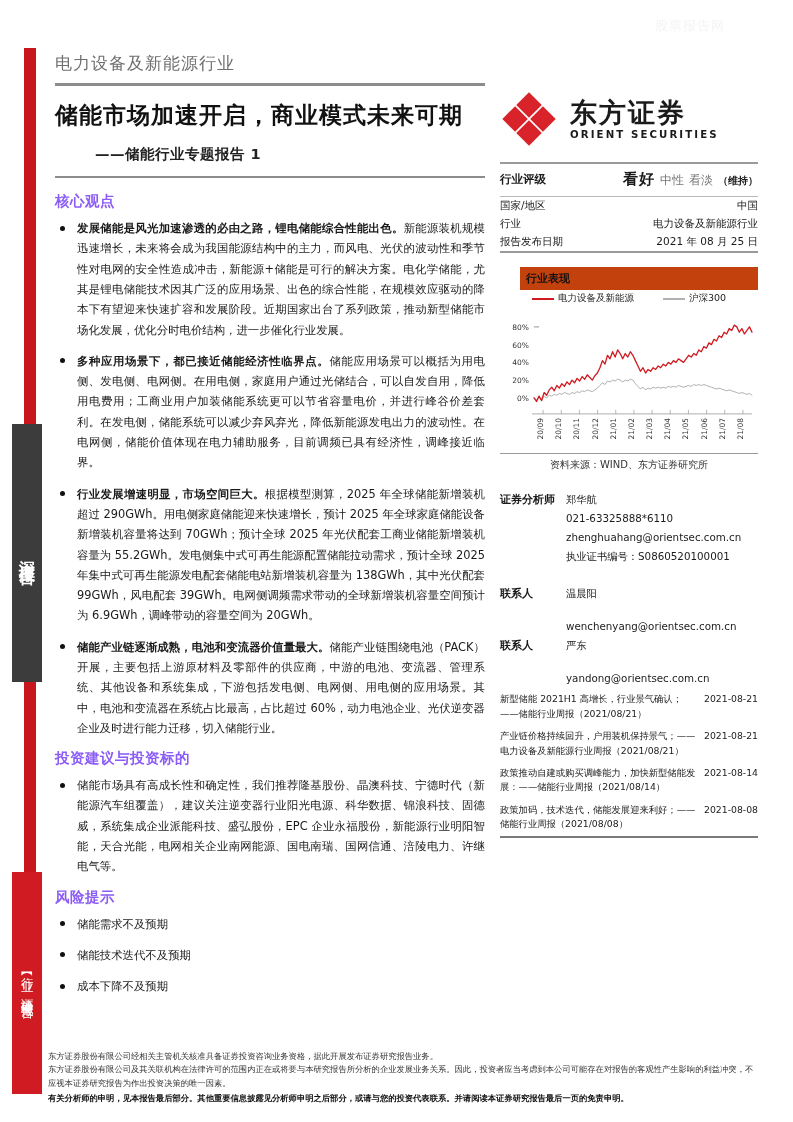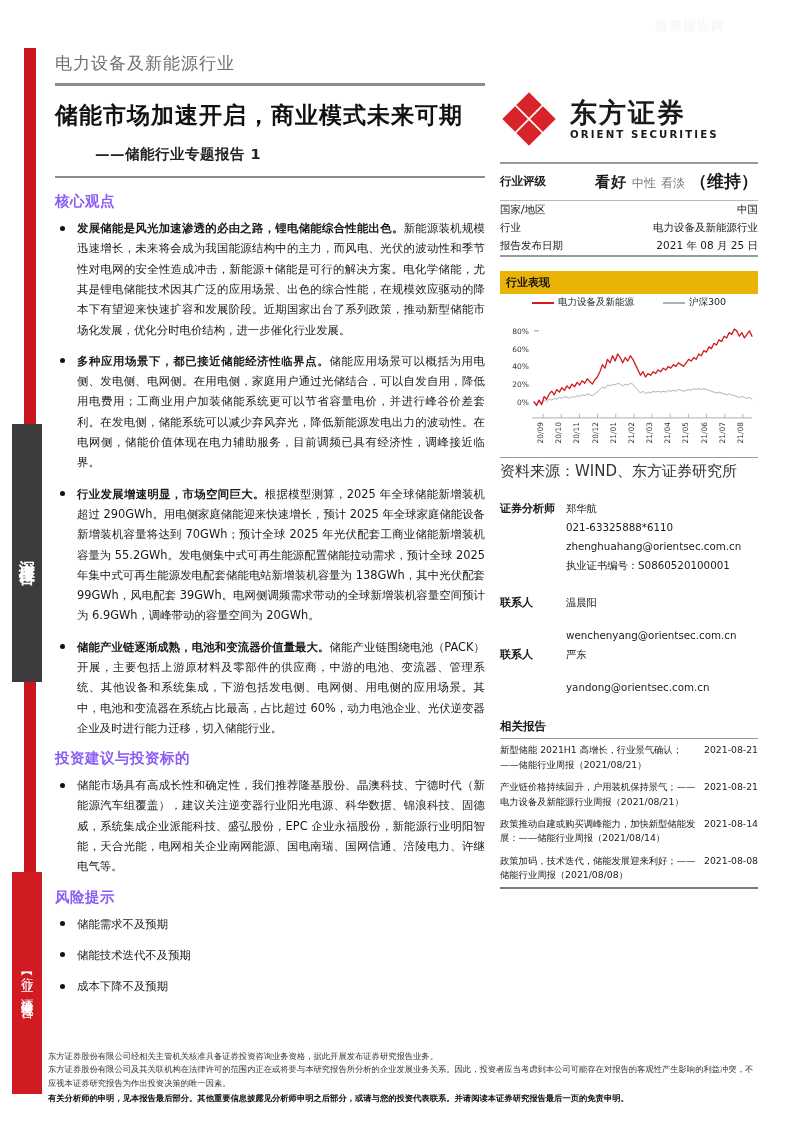--- a/index.html
+++ b/index.html
@@ -110,36 +110,36 @@
   
   .rt { width: 100%; border-collapse: collapse; margin-top: 10px; }
   .rt td { padding: 2px 0; font-size: 10.5px; vertical-align: middle; }
   .rt tr.head td { border-top: 2.5px solid #9a9a9a; border-bottom: 1px solid #b8b8b8; padding: 6px 0 7px 0; }
   .rt tr.last td { border-bottom: 2.5px solid #9a9a9a; }
   .rt .lbl { font-weight: bold; font-size: 11.5px; }
   .rt .val { text-align: right; }
   .rating-cell { text-align: right; white-space: nowrap; }
   .r-strong { font-size: 15px; font-weight: bold; letter-spacing: 1px; }
   .r-weak { font-size: 12px; color: #777; margin-left: 5px; }
-  .r-keep { font-size: 17px; font-weight: bold; margin-left: 5px; }
+  .r-keep { font-size: 10px; font-weight: bold; margin-left: 5px; }
 
   
   .panel-h {
-    background: #eab308; font-size: 11px; font-weight: bold;
-    padding: 4px 6px; margin-top: 14px; color: #111;
+    background: #c2410c; font-size: 11px; font-weight: bold;
+    padding: 4px 6px; margin-top: 14px; color: #111; margin-left: 20px;
   }
   .chart-box { position: relative; width: 258px; height: 135px; margin-top: 6px; }
   .legend {
     display: flex; justify-content: center; gap: 29px; align-items: center;
     font-size: 9.5px; color: #222; padding: 2px 0 3px 0;
   }
   .legend span.sw { display: inline-block; width: 22px; height: 2px; vertical-align: middle; margin-right: 4px; }
   .sw-red { background: #d01a20; }
   .sw-gray { background: #b0b0b0; }
-  .src { font-size: 15px; color: #333; margin-top: 4px; border-top: 1.5px solid #9a9a9a; padding-top: 4px; }
+  .src { font-size: 10px; color: #333; margin-top: 4px; border-top: 1.5px solid #9a9a9a; padding-top: 4px; text-align: center; }
 
   
   .abl { margin-top: 18px; font-size: 10.3px; line-height: 1.85; }
   .abl .row { display: flex; justify-content: flex-end; }
   .abl .k { width: 66px; font-weight: bold; font-size: 11px; flex: none; }
   .abl .v { flex: 1; }
   .abl .v div { white-space: nowrap; }
 
   
   .rr-h { font-size: 11.5px; font-weight: bold; margin-top: 22px; padding-bottom: 4px; border-bottom: 1.5px solid #9a9a9a; }
@@ -322,21 +322,20 @@
       <div class="row">
         <div class="k">联系人</div>
         <div class="v">
           <div>严东</div>
           <div style="height:14px"></div>
           <div>yandong@orientsec.com.cn</div>
         </div>
       </div>
     </div>
 
-    <div class="rr-h">相关报告</div>
     <table class="rr">
       <tbody>
           <tr>
         <td>新型储能 2021H1 高增长，行业景气确认；——储能行业周报（2021/08/21）</td>
         <td class="d">2021-08-21</td>
       </tr>
       <tr>
         <td>产业链价格持续回升，户用装机保持景气；——电力设备及新能源行业周报（2021/08/21）</td>
         <td class="d">2021-08-21</td>
       </tr>

